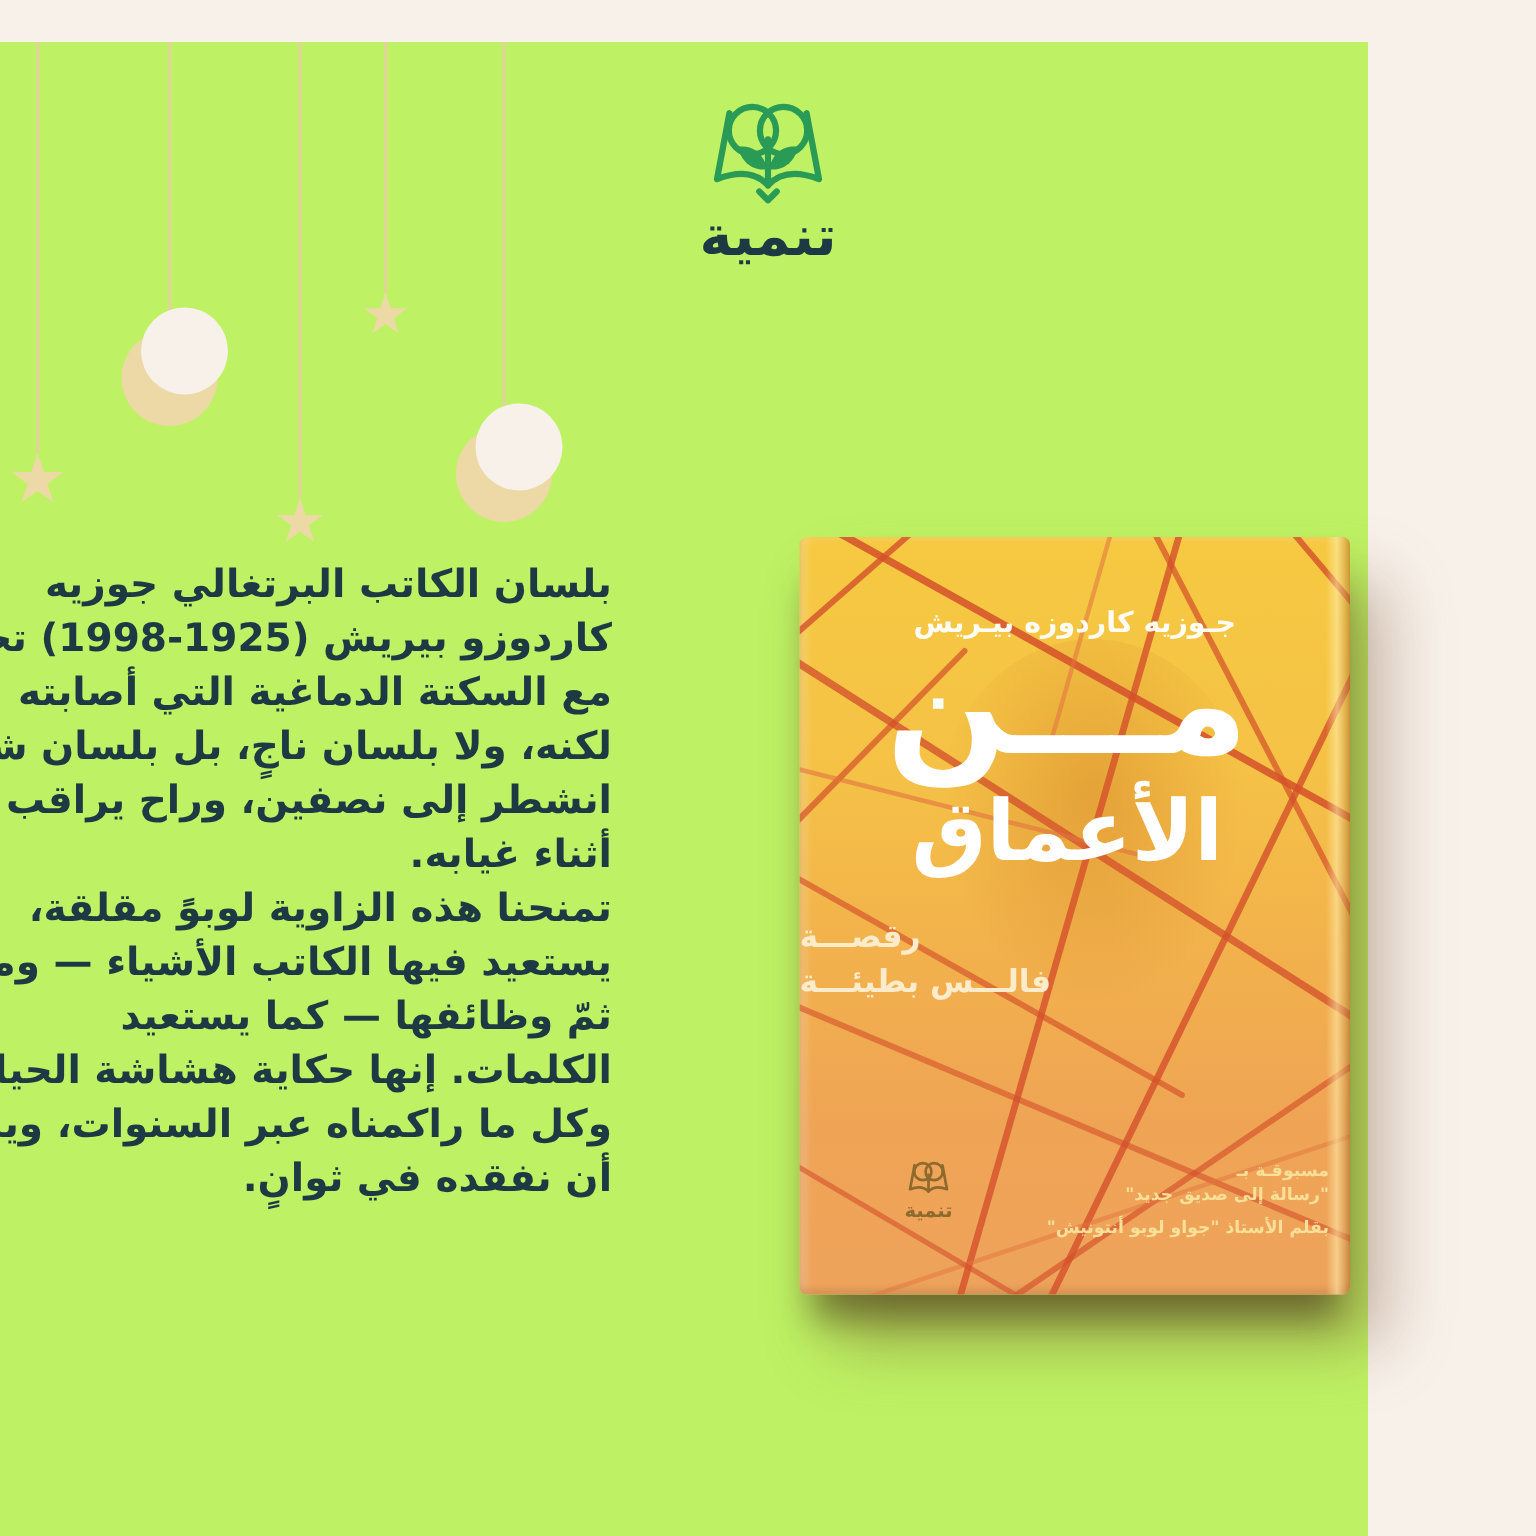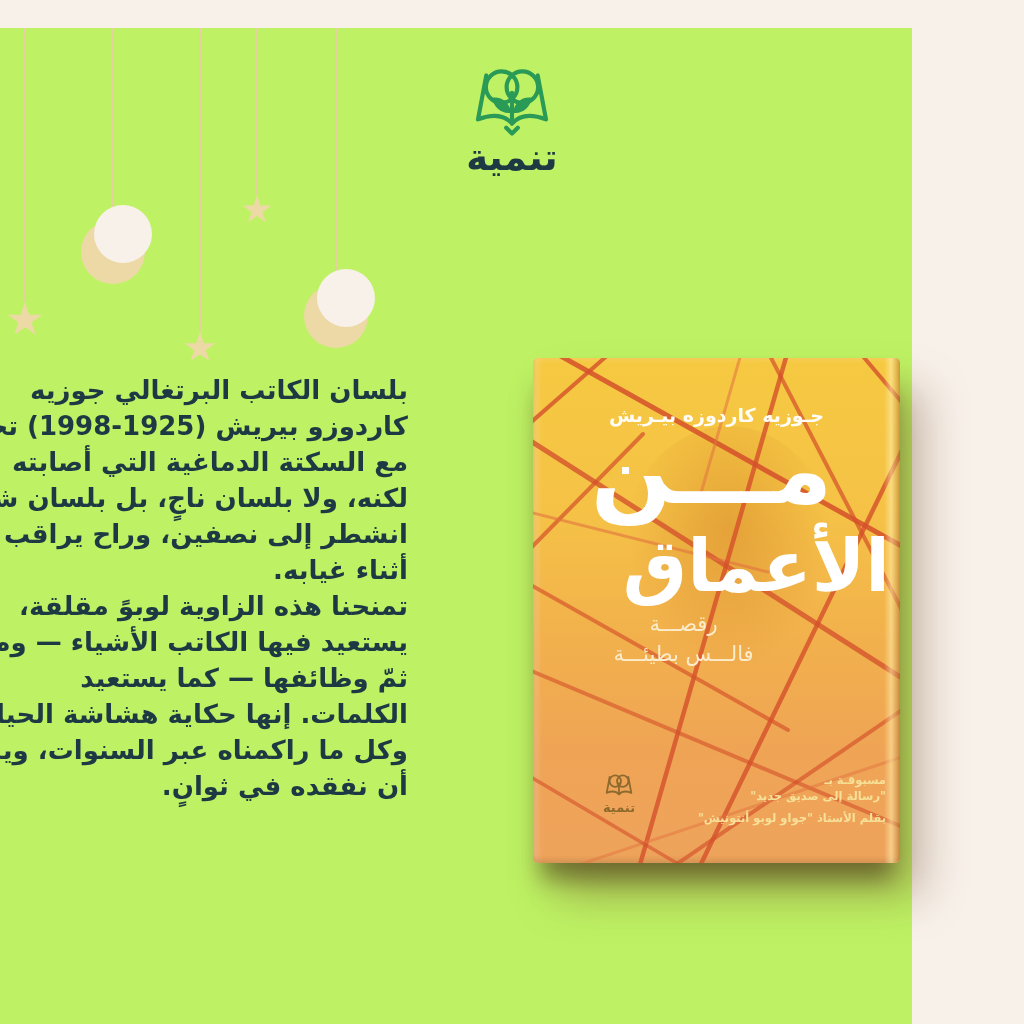--- a/index.html
+++ b/index.html
@@ -55,24 +55,24 @@
   }
   .cover-author{
     position:absolute;left:0;right:0;top:46px;text-align:center;direction:rtl;
     color:#fffdf6;font-size:19px;font-weight:700;letter-spacing:1px;
   }
   .cover-title1{
     position:absolute;left:4px;right:14px;top:60px;text-align:center;direction:rtl;
     color:#ffffff;font-size:95px;font-weight:700;line-height:1.1;
   }
   .cover-title2{
-    position:absolute;left:0;right:10px;top:158px;text-align:right;direction:rtl;
-    color:#ffffff;font-size:72px;font-weight:700;line-height:1.4;
+    position:absolute;left:0;right:10px;top:158px;text-align:center;direction:rtl;
+    color:#ffffff;font-size:56px;font-weight:700;line-height:1.4;
   }
-  .cover-sub{position:absolute;left:0;right:66px;text-align:center;direction:rtl;color:#fceccb;font-weight:400;}
+  .cover-sub{position:absolute;left:0;right:66px;text-align:left;direction:rtl;color:#fceccb;font-weight:700;}
   .cover-sub1{top:254px;font-size:21px;}
   .cover-sub2{top:284px;font-size:21px;}
   .cover-note{
     position:absolute;right:14px;top:414px;text-align:right;direction:rtl;
     color:#f7e098;font-size:11.5px;font-weight:700;line-height:16px;
   }
   .cover-note .gap{margin-top:6px;}
   .cover-pub{
     position:absolute;left:54px;top:416px;width:64px;text-align:center;opacity:.85;
   }

